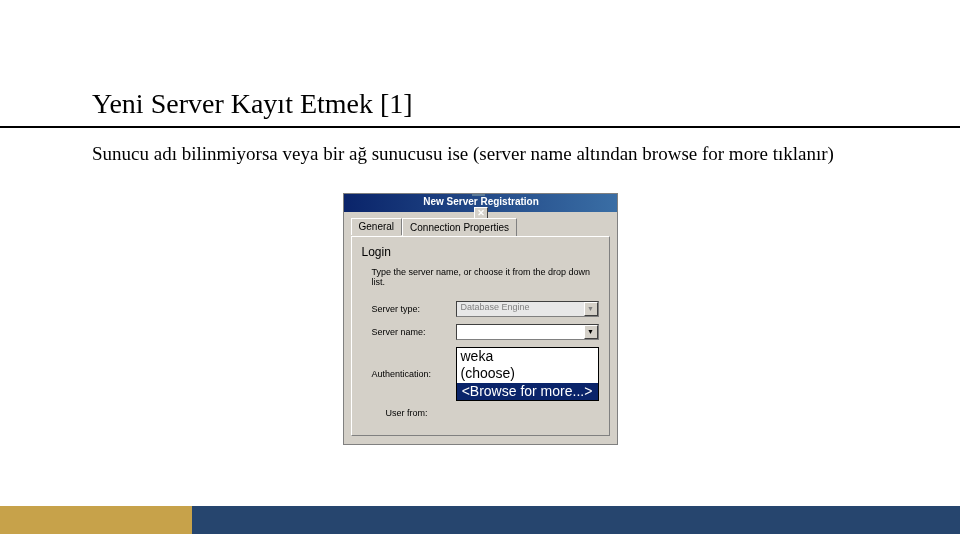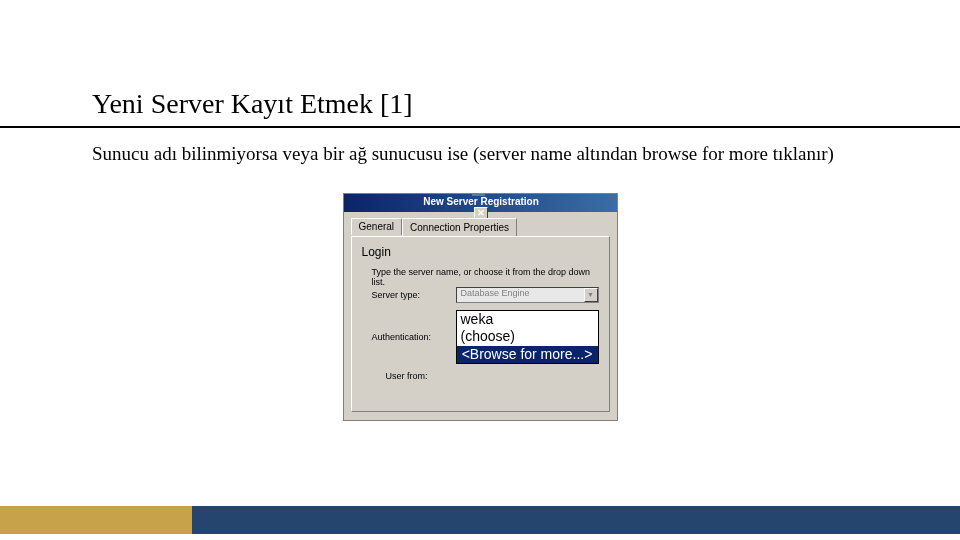--- a/index.html
+++ b/index.html
@@ -103,20 +103,21 @@
   }
   .group-label {
     font-size: 12px;
     margin-bottom: 8px;
   }
   .group {
     margin-left: 10px;
   }
   .instruction {
     font-size: 9px;
+    margin-bottom: 14px;
   }
   .form-row {
     display: flex;
     align-items: center;
     margin-bottom: 7px;
   }
   .form-label {
     width: 84px;
     font-size: 9px;
   }
@@ -202,20 +203,27 @@
         <div class="instruction">Type the server name, or choose it from the drop down list.</div>
 
         <div class="form-row">
           <div class="form-label">Server type:</div>
           <div class="combo disabled">
             <span class="combo-text">Database Engine</span>
             <span class="combo-btn">▼</span>
           </div>
         </div>
 
+        <div class="form-row">
+          <div class="form-label">Server name:</div>
+          <div class="combo">
+            <span class="combo-text"></span>
+            <span class="combo-btn">▼</span>
+          </div>
+        </div>
 
         <div class="form-row">
           <div class="form-label">Authentication:</div>
           <div style="flex:1;position:relative;">
             <div class="dropdown-list">
               <div class="dd-item">weka</div>
               <div class="dd-item">(choose)</div>
               <div class="dd-item selected">&lt;Browse for more...&gt;</div>
             </div>
           </div>

